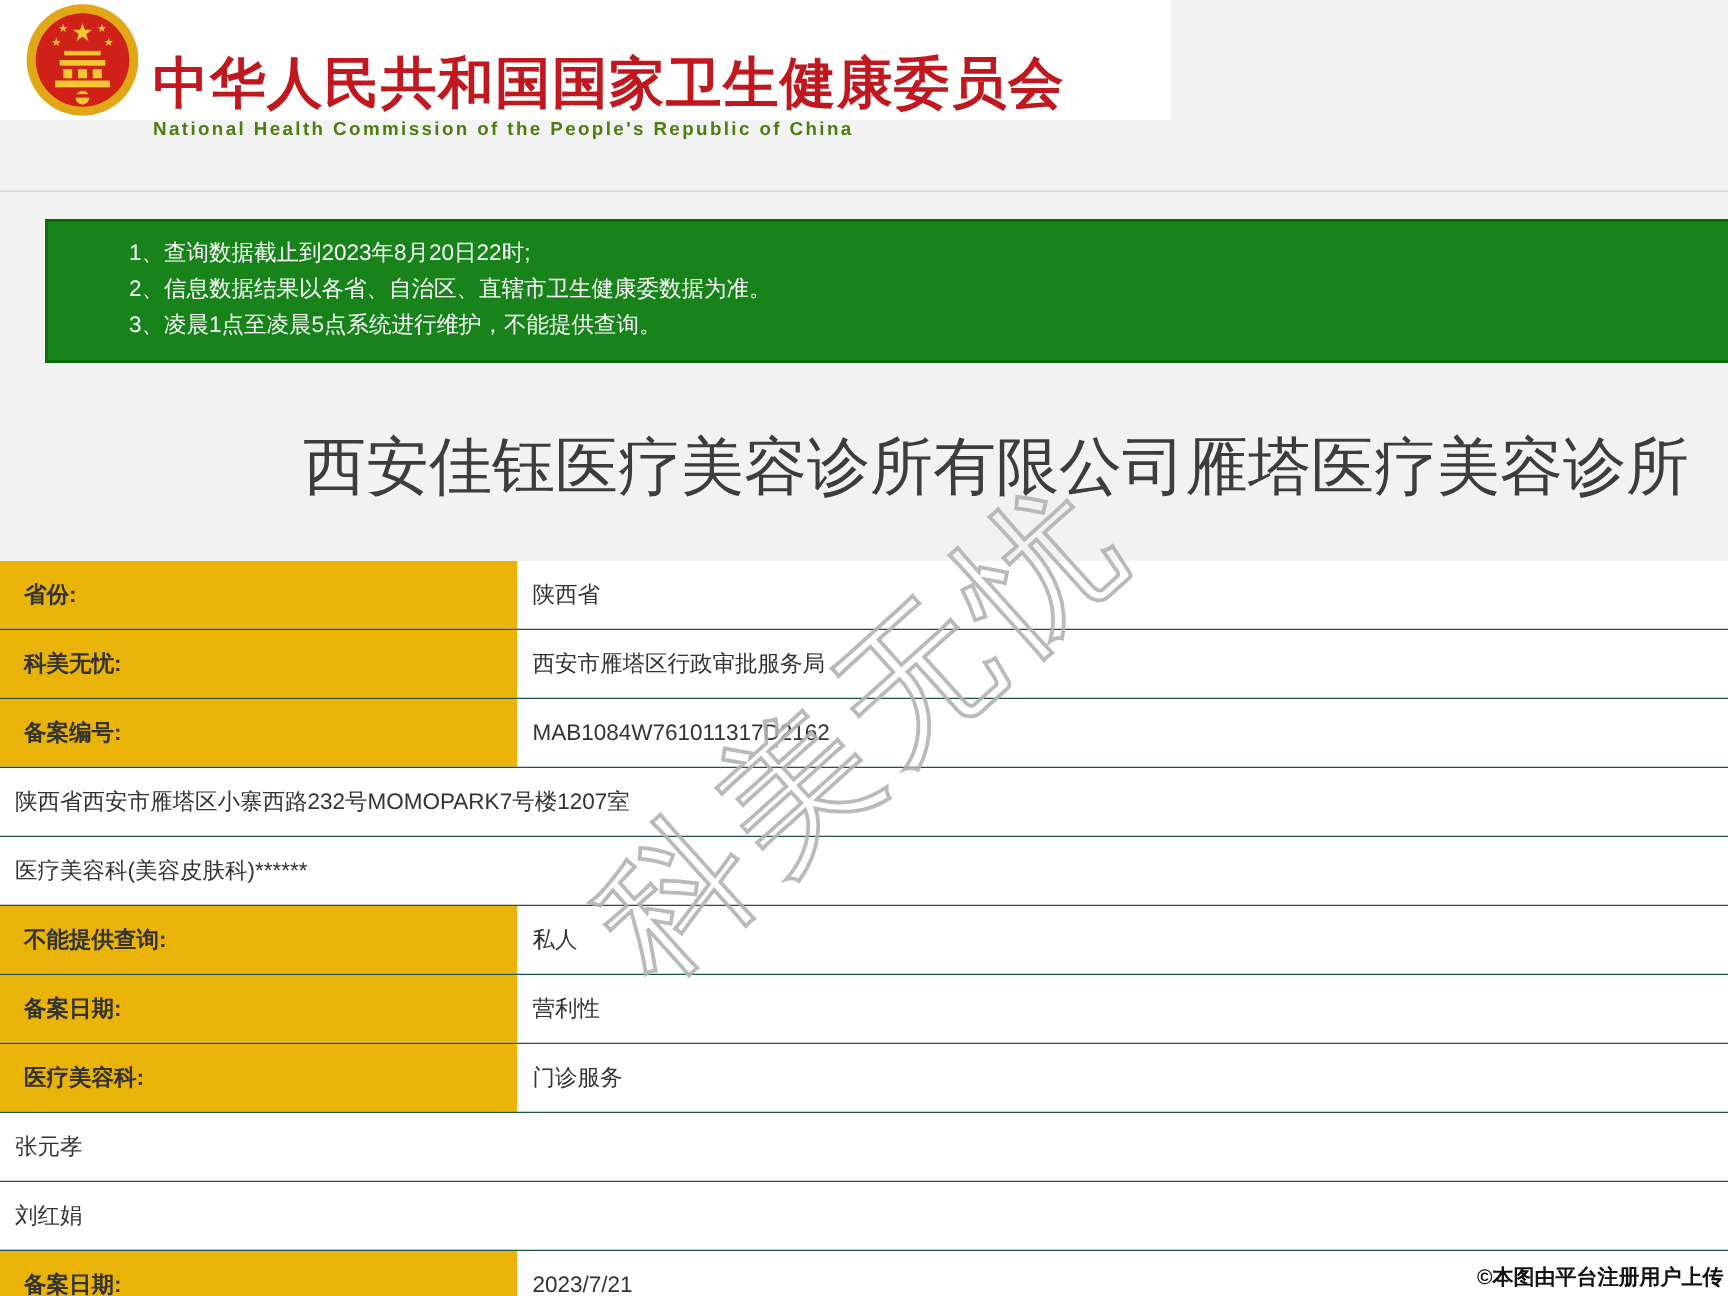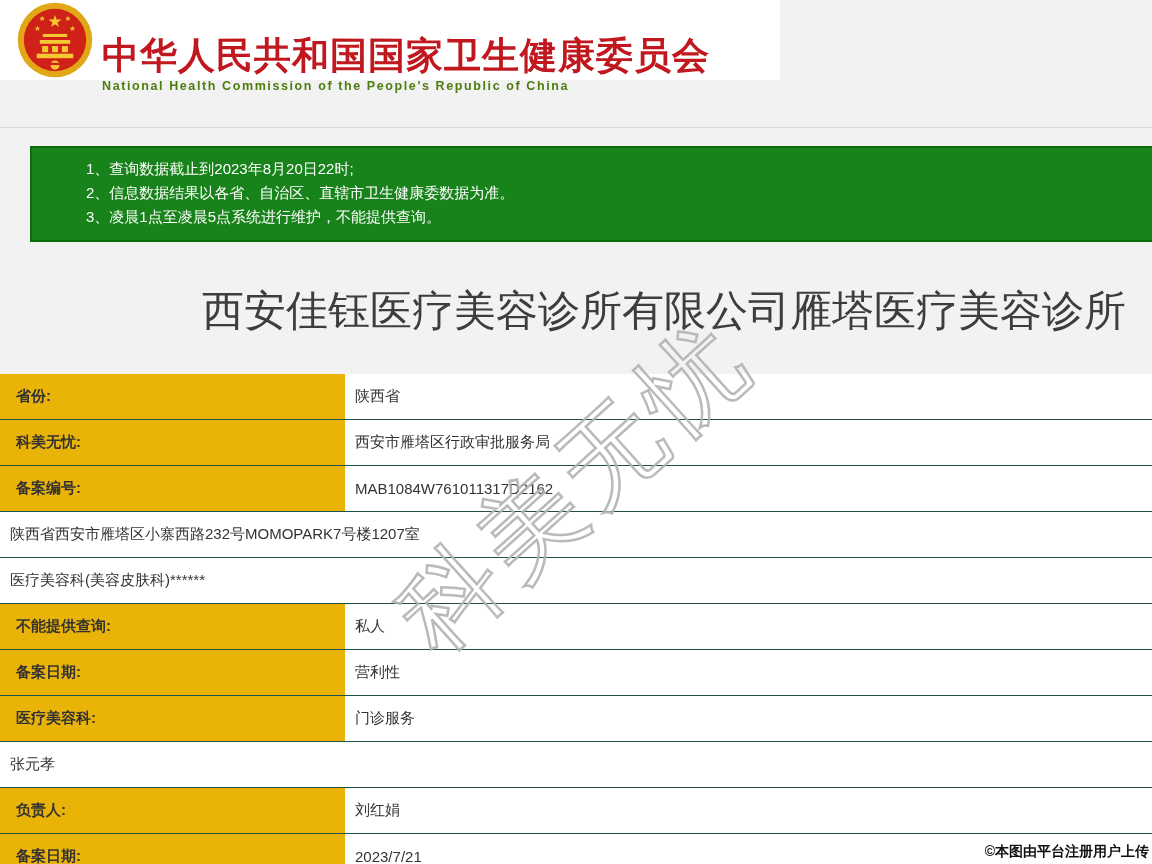--- a/index.html
+++ b/index.html
@@ -181,21 +181,20 @@
   <div class="row">
     <div class="cell label">医疗美容科:</div>
     <div class="cell value">门诊服务</div>
   </div>
 
   <div class="row">
     <div class="cell value">张元孝</div>
   </div>
 
   <div class="row">
-    <div class="cell label">负责人:</div>
     <div class="cell value">刘红娟</div>
   </div>
 
   <div class="row">
     <div class="cell label">备案日期:</div>
     <div class="cell value">2023/7/21</div>
   </div>
 </div>
 
 </div>

